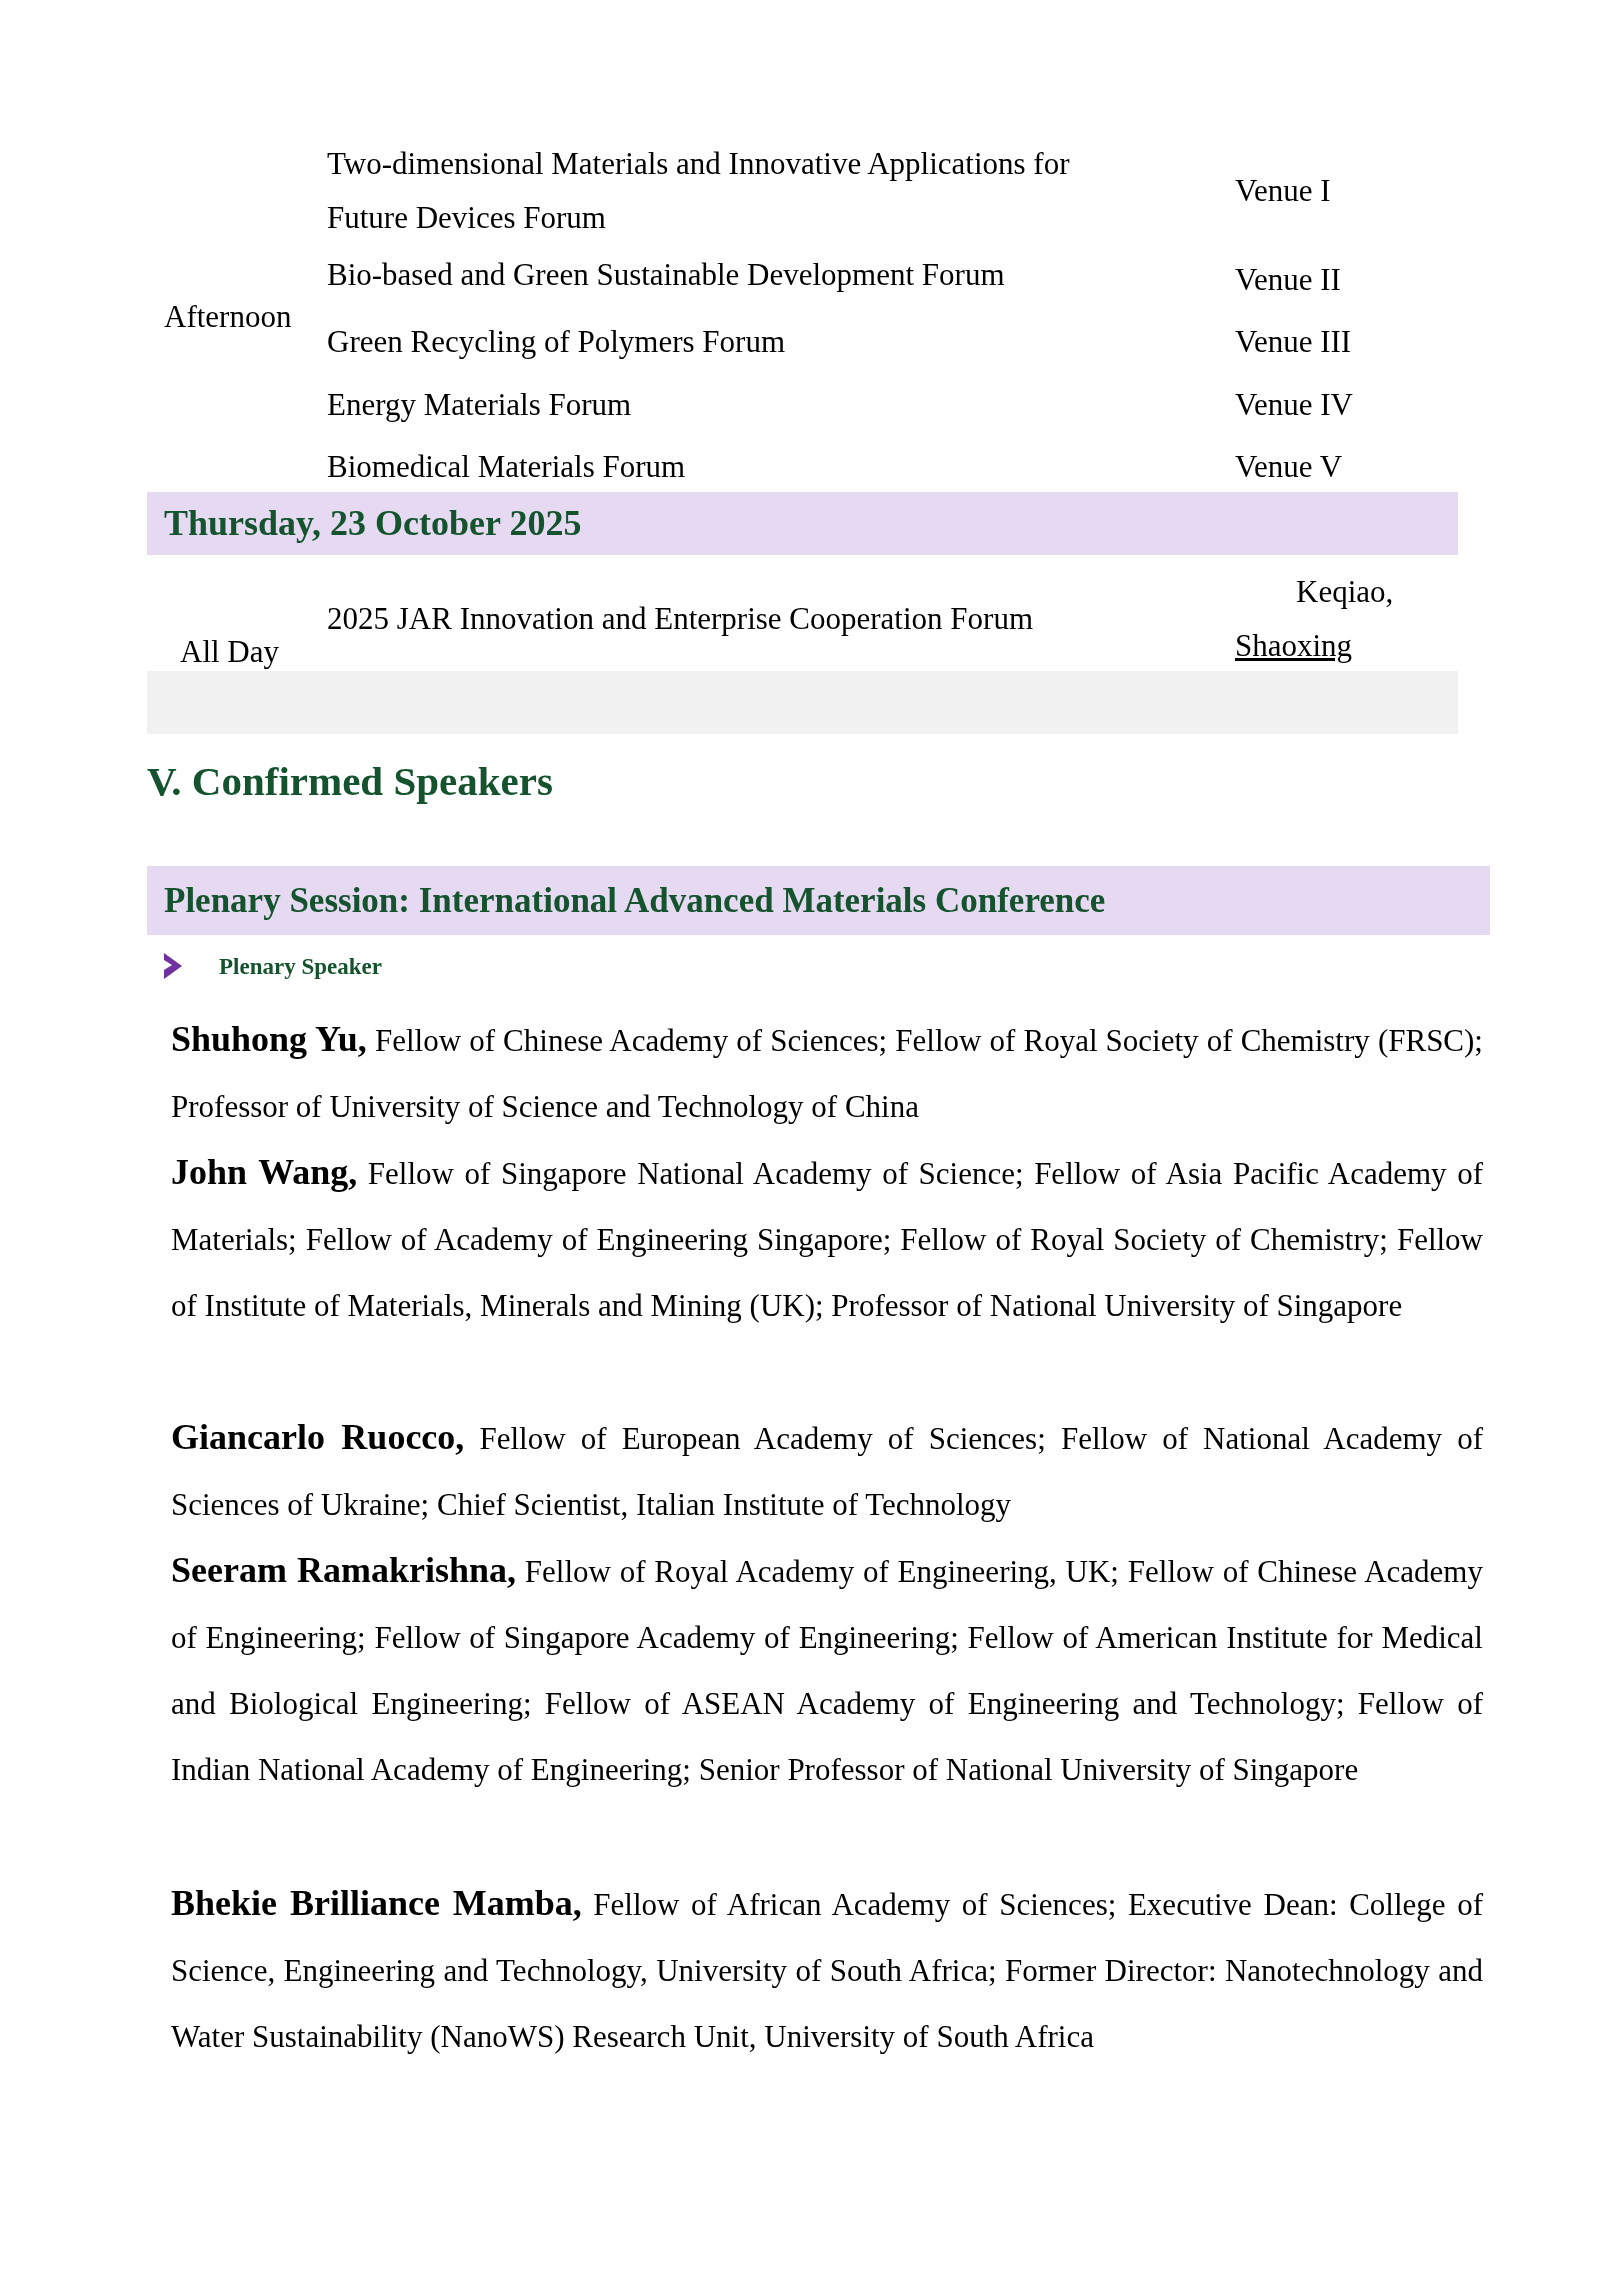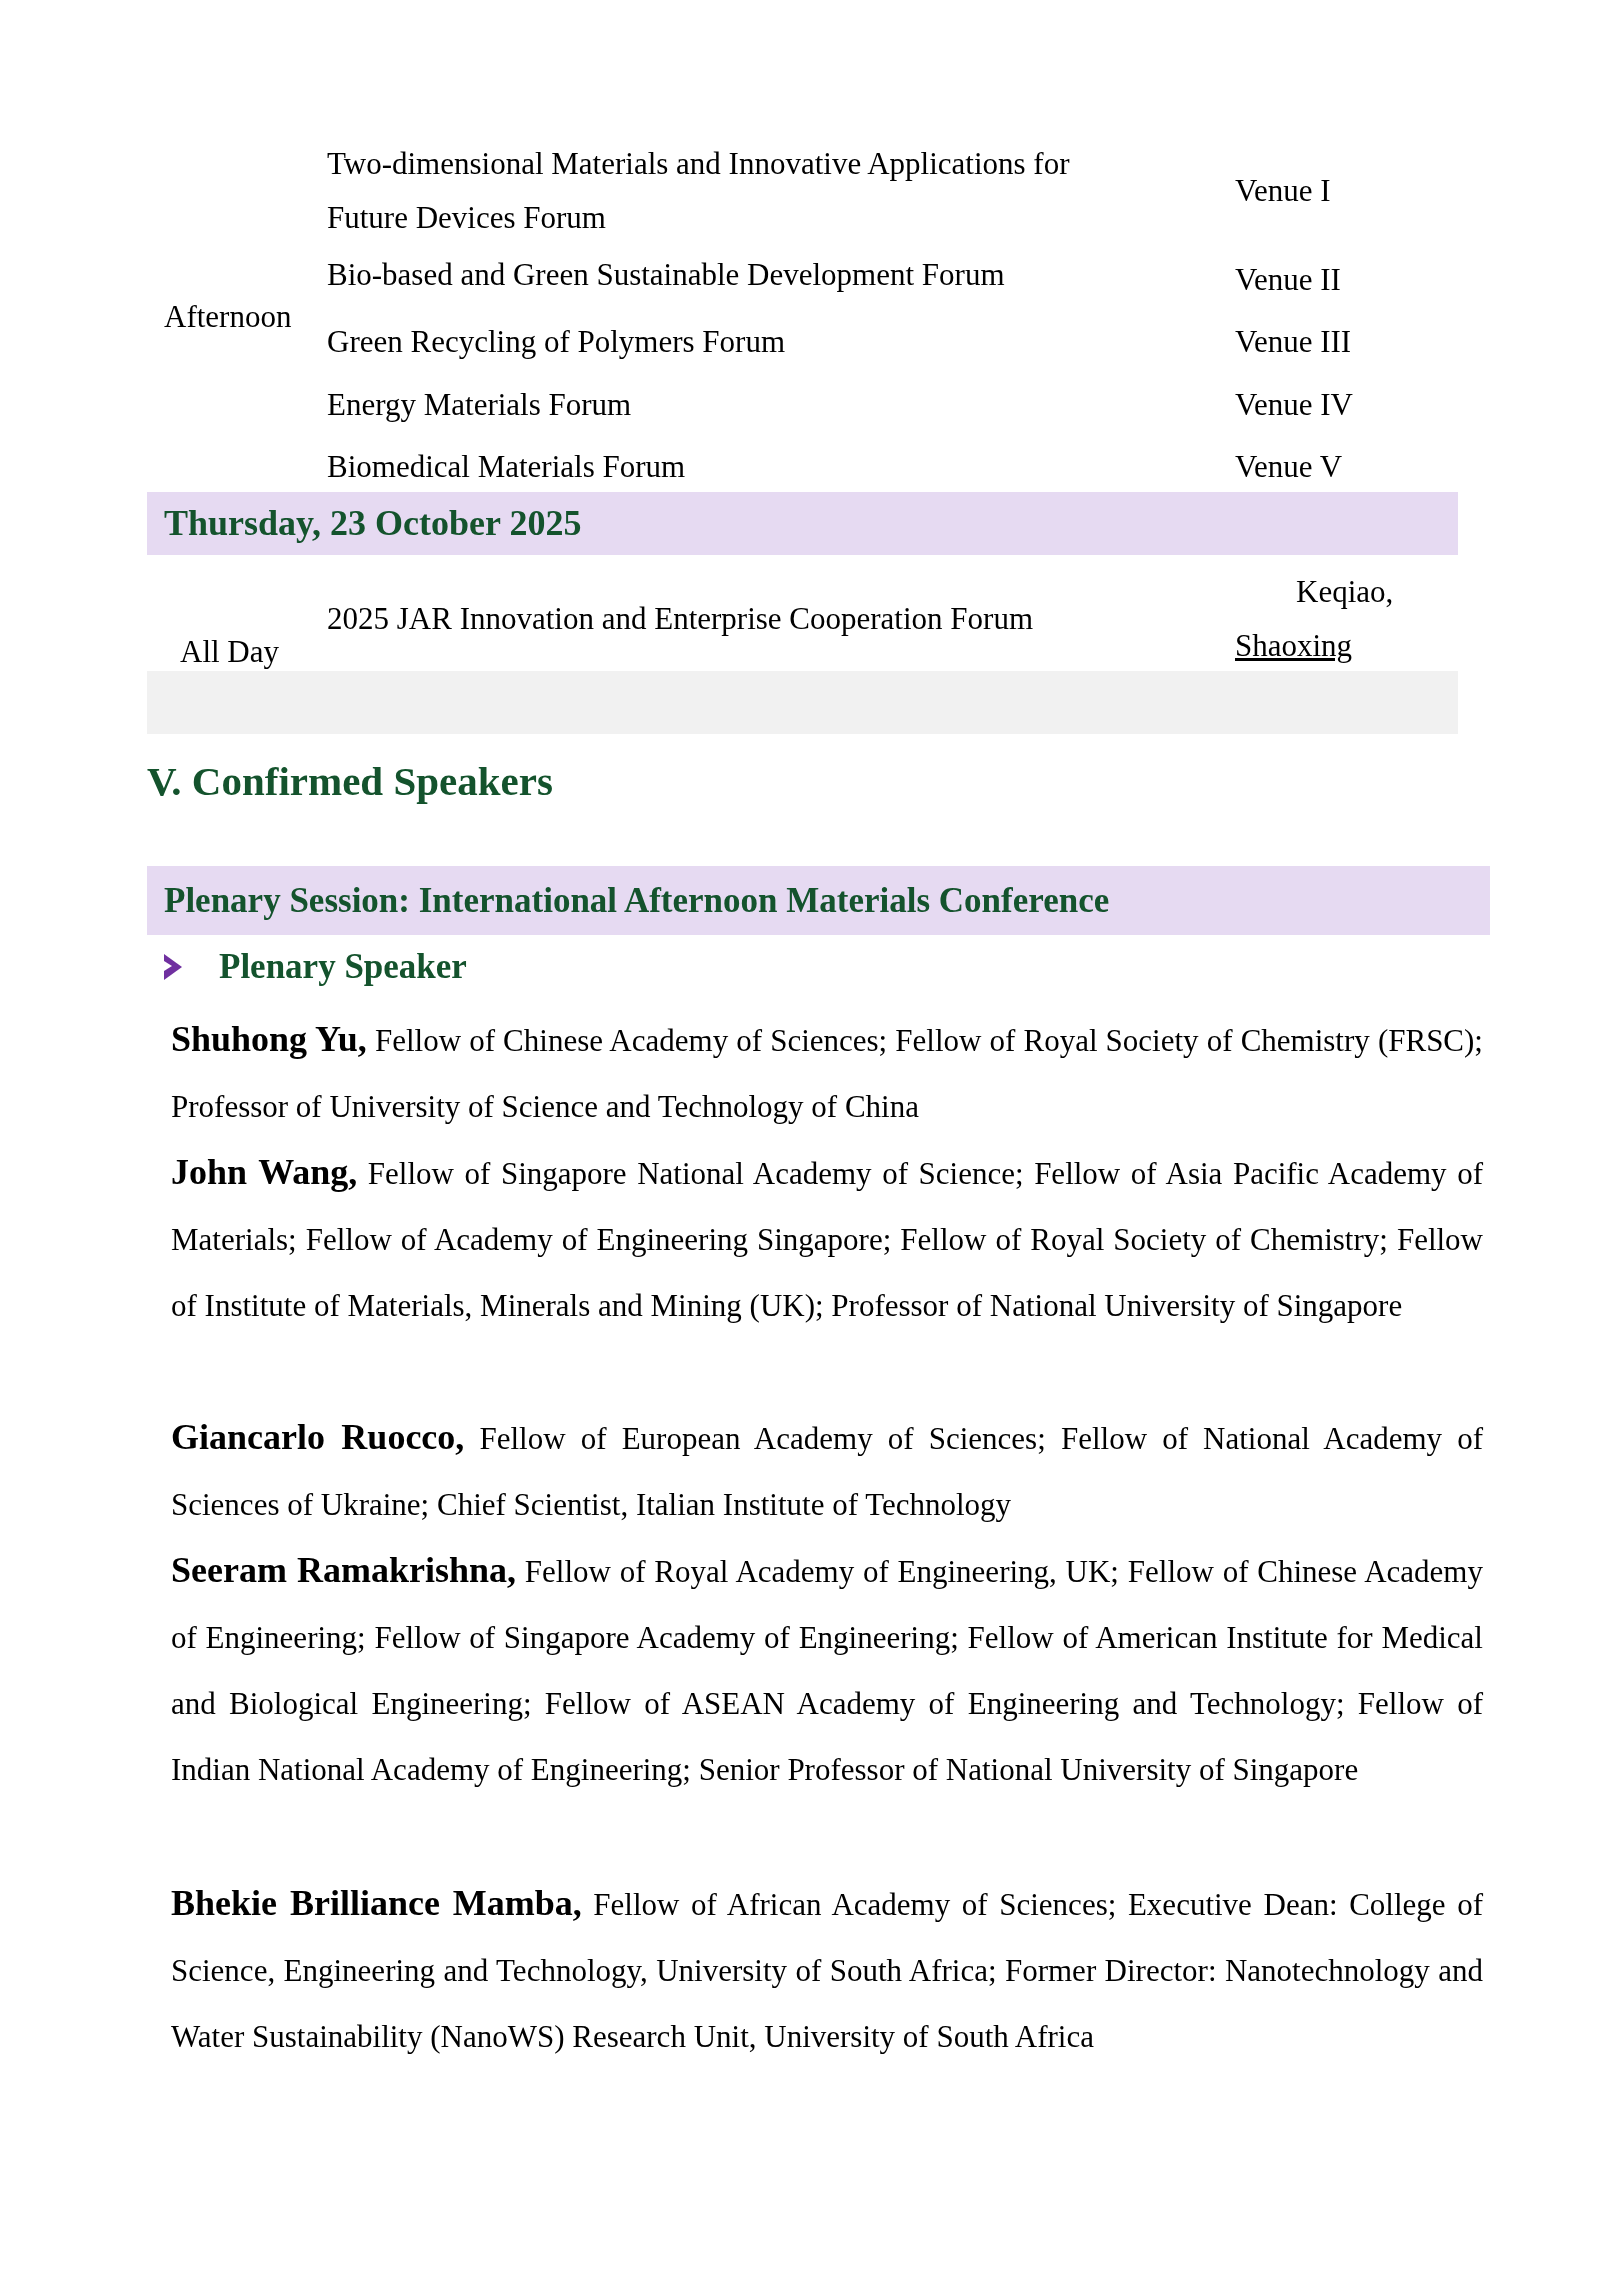--- a/index.html
+++ b/index.html
@@ -9,21 +9,21 @@
     }
     .abs { position: absolute; }
     .cell { font-size: 31px; line-height: 54px; white-space: nowrap; }
     .band { position: absolute; left: 147px; }
     .band-lav { background: #E6DAF2; }
     .band-gray { background: #F1F1F1; }
     .purple { color: #14532d; font-weight: bold; }
     .date-head { font-size: 36px; line-height: 63px; left: 164px; }
     .section-title { font-size: 41px; left: 147px; top: 749px; line-height: 65px; }
     .plenary-title { font-size: 35px; line-height: 69px; left: 164px; }
-    .sub-head { font-size: 35px; left: 164px; top: 937px; line-height: 59px; }
+    .sub-head { font-size: 23px; left: 164px; top: 937px; line-height: 59px; }
     .arrow { display: inline-block; width: 0; height: 0; border-top: 13px solid transparent; border-bottom: 13px solid transparent; border-left: 18.3px solid #7030A0; vertical-align: middle; margin-right: 37px; margin-top: -5.2px; position: relative; }
     .arrow::after { content: ""; position: absolute; left: -18.3px; top: -5.9px; width: 0; height: 0; border-top: 5.9px solid transparent; border-bottom: 5.9px solid transparent; border-left: 8.5px solid #fff; }
     .speaker {
       position: absolute; left: 171px; width: 1312px;
       font-size: 31px; line-height: 66px; text-align: justify; text-align-last: left;
     }
     .speaker .name { font-weight: bold; font-size: 36px; }
   </style>
 </head>
 <body>
@@ -67,21 +67,21 @@
     <div class="abs cell" style="left:1252px; top:565px;margin-left:44px;">Keqiao,</div>
     <div class="abs cell" style="left:1235px; top:619px;text-decoration:underline;">Shaoxing</div>
   </div>
 
   <div class="band band-gray" style="top:671px; width:1311px; height:63px;"></div>
 </div>
 
 <div class="abs purple section-title">V. Confirmed Speakers</div>
 
 <div class="band band-lav" style="top:866px; width:1343px; height:69px;"></div>
-<div class="abs purple plenary-title" style="top:866px;">Plenary Session: International Afternoon Materials Conference</div>
+<div class="abs purple plenary-title" style="top:866px;">Plenary Session: International Advanced Materials Conference</div>
 
 <div class="abs purple sub-head">
   <span class="arrow"></span><span>Plenary Speaker</span>
 </div>
 
 <div class="speaker" style="top:1006px;">
   <span class="name">Shuhong Yu,</span>
   <span>Fellow of Chinese Academy of Sciences; Fellow of Royal Society of Chemistry (FRSC); Professor of University of Science and Technology of China</span>
 </div>
 

